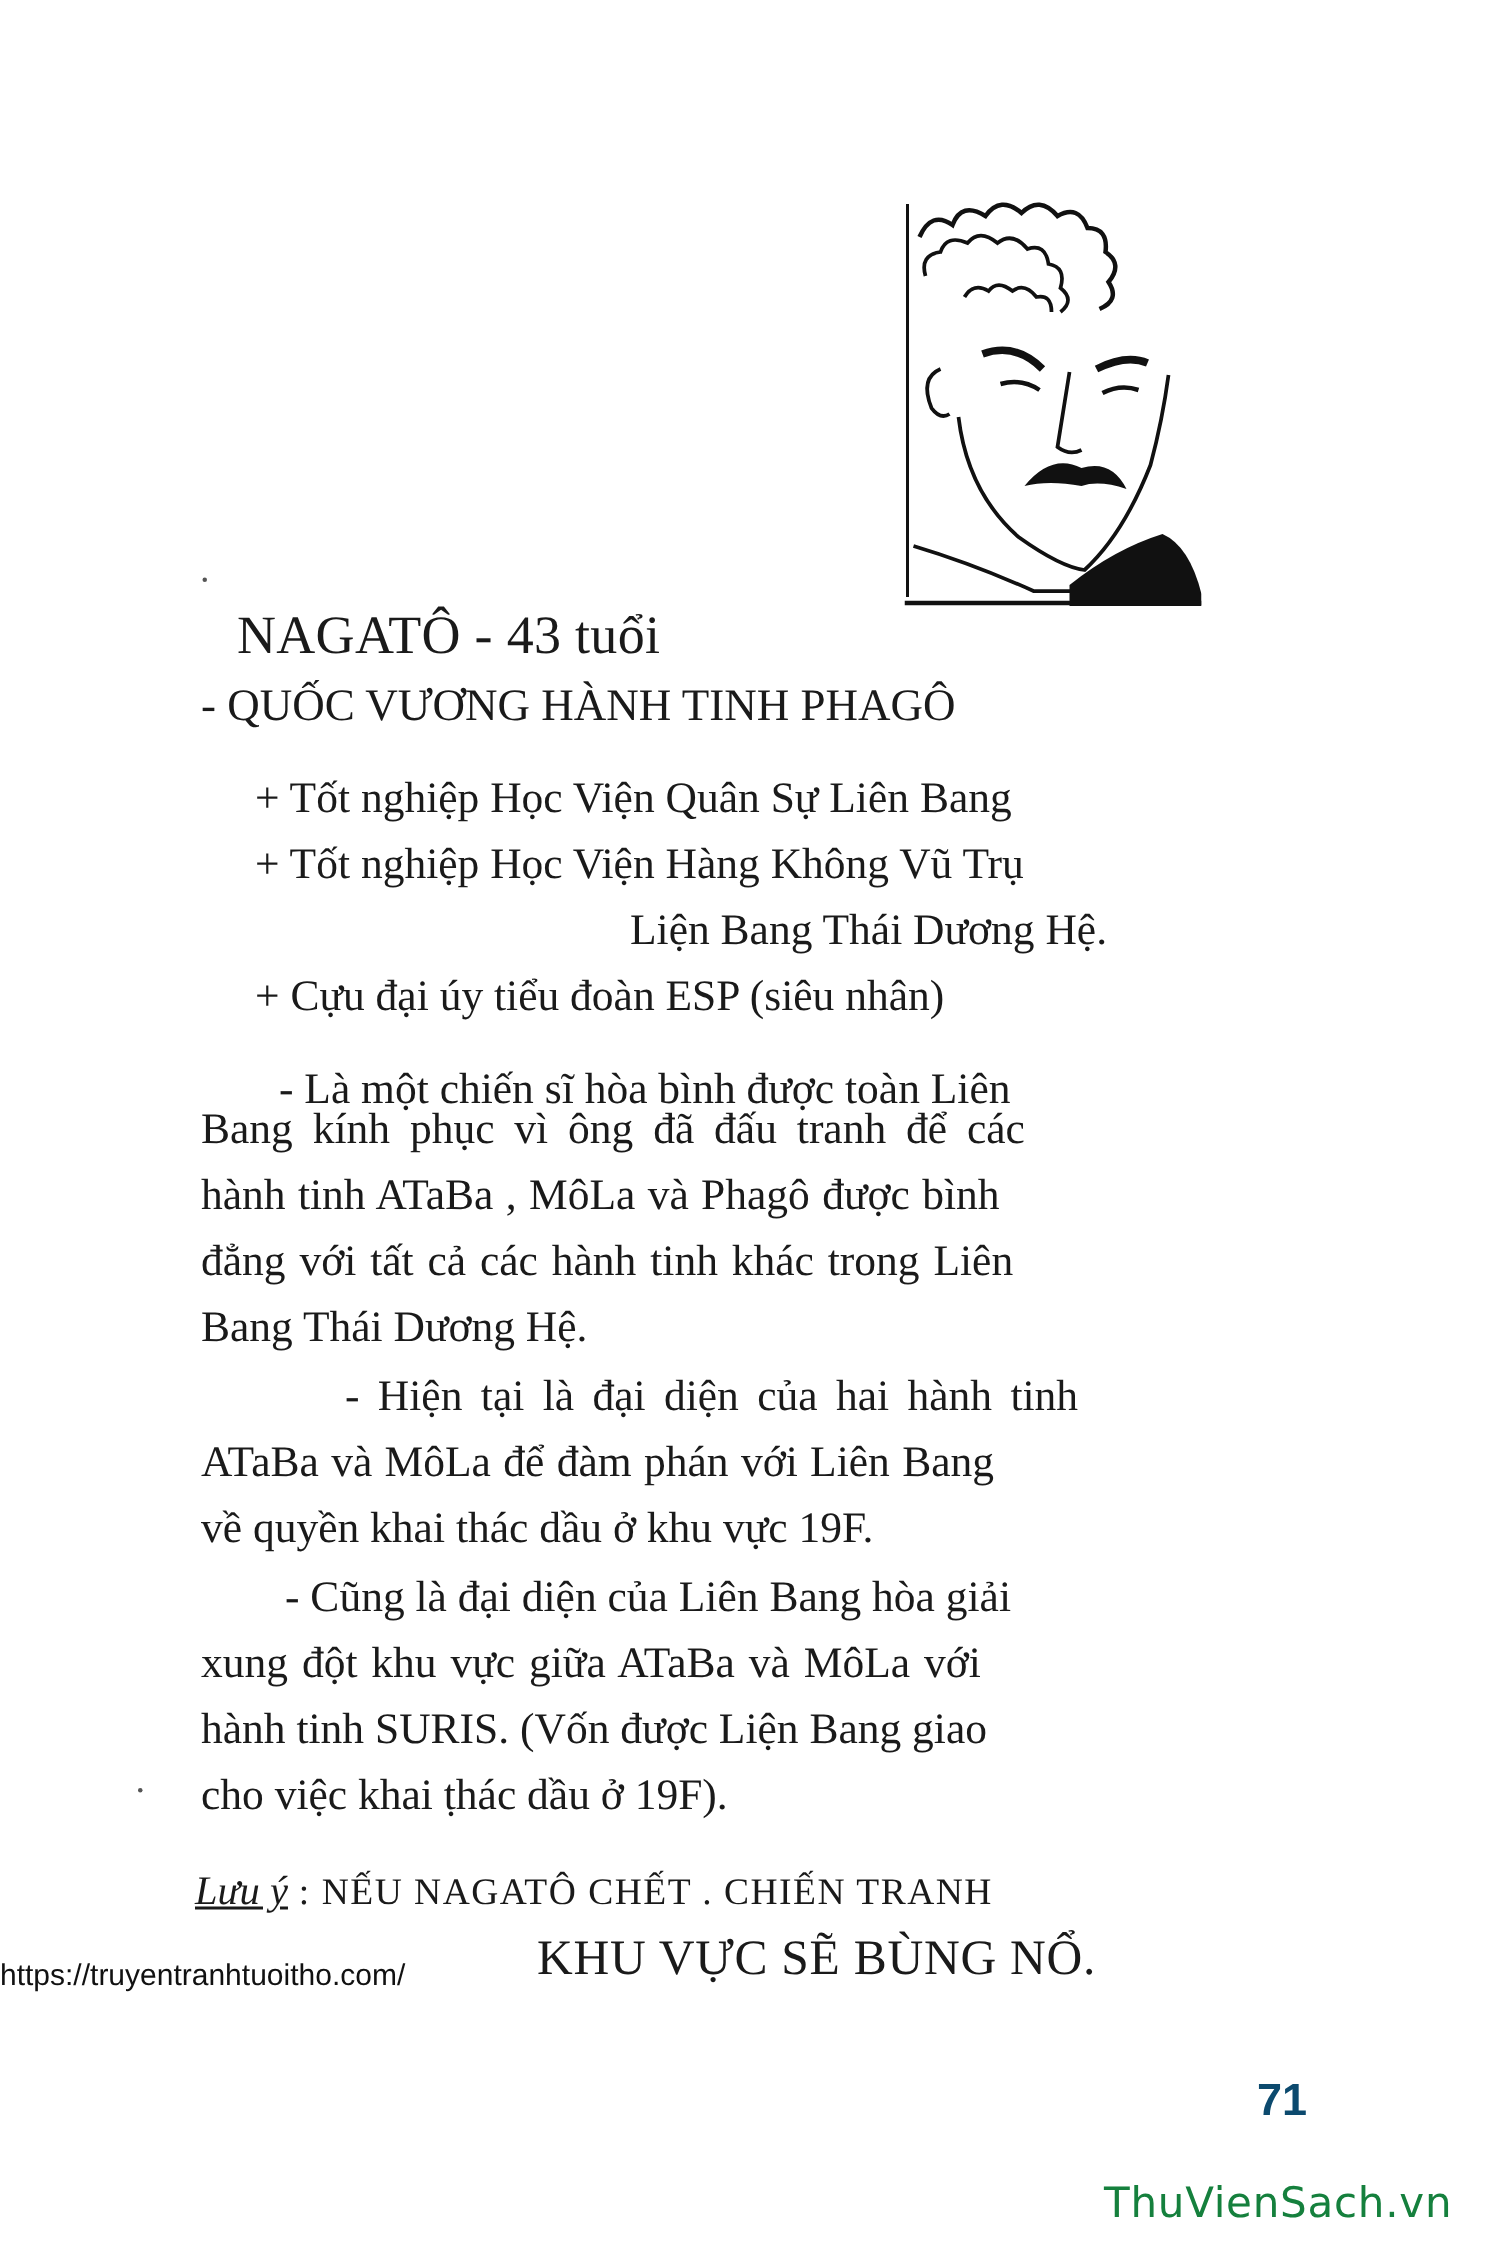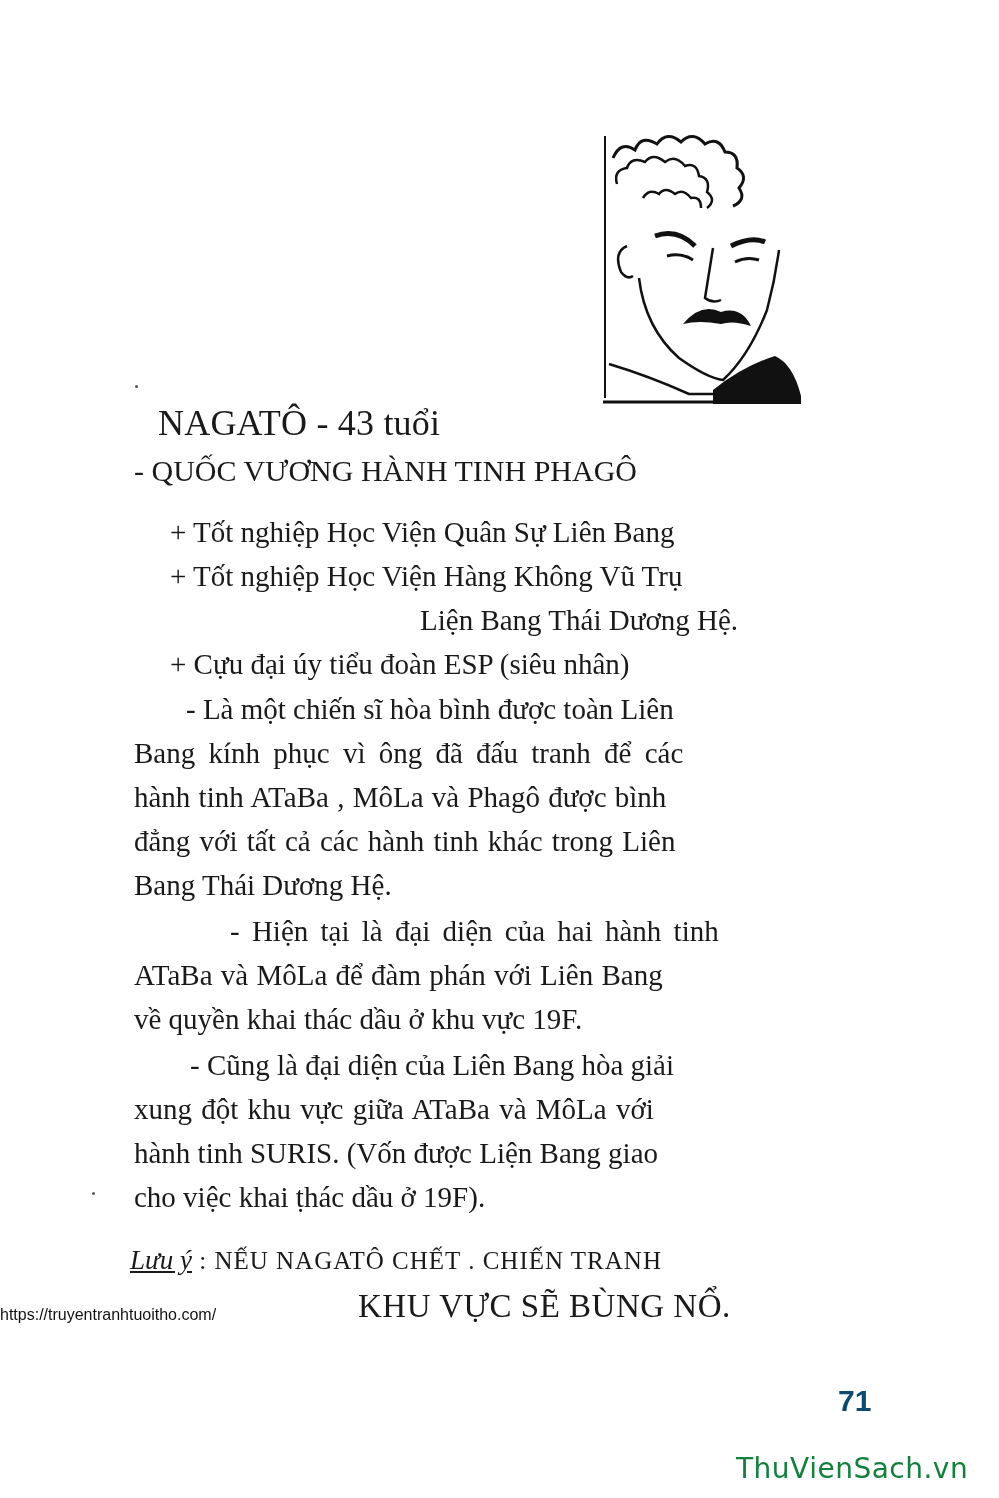--- a/index.html
+++ b/index.html
@@ -5,21 +5,21 @@
     html, body { margin:0; padding:0; background:#ffffff; }
     body { width:999px; height:1498px; position:relative; overflow:hidden; color:#1a1a1a; font-family:"Liberation Serif", "DejaVu Serif", serif; }
     .portrait { position:absolute; left:603px; top:128px; width:198px; height:276px; }
     .portrait svg { width:100%; height:100%; display:block; }
     .title { position:absolute; left:158px; top:402px; font-size:36px; letter-spacing:0.2px; white-space:nowrap; }
     .subtitle { position:absolute; left:134px; top:454px; font-size:30px; white-space:nowrap; }
     .line { position:absolute; font-size:29px; white-space:nowrap; }
     .note { position:absolute; left:130px; top:1245px; font-size:25px; white-space:nowrap; letter-spacing:1px; }
     .note-label { font-style:italic; text-decoration:underline; letter-spacing:0; font-size:27px;font-family:Liberation Serif, serif; }
     .note2 { position:absolute; left:358px; top:1288px; font-size:33px; white-space:nowrap; letter-spacing:0.5px; }
-    .url { position:absolute; left:0; top:1306px; font-family:"Liberation Sans", "DejaVu Sans", sans-serif; font-size:16px; color:#111; white-space:nowrap; }
+    .url { position:absolute; left:0; top:1306px; font-family:"Liberation Sans", "DejaVu Sans", sans-serif; font-size:20px; color:#111; white-space:nowrap; }
     .pagenum { position:absolute; left:838px; top:1384px; font-family:"Liberation Sans", "DejaVu Sans", sans-serif; font-weight:bold; font-size:30px; color:#0c4a6e; }
     .watermark { position:absolute; left:736px; top:1452px; font-family:"DejaVu Sans", sans-serif; font-size:28px; color:#15803d; letter-spacing:0.5px; white-space:nowrap; }
     .speck { position:absolute; width:3px; height:3px; background:#555; border-radius:50%; }
   </style>
 </head>
 <body>
 
 <div class="portrait">
   <svg viewBox="0 0 198 276">
     <rect x="0" y="0" width="198" height="276" fill="#fff"></rect>
@@ -50,21 +50,21 @@
 </div>
 
 <div class="title">NAGATÔ - 43 tuổi</div>
 <div class="subtitle">- QUỐC VƯƠNG HÀNH TINH PHAGÔ</div>
 
 <div class="line" style="left:170px; top:516px;">+ Tốt nghiệp Học Viện Quân Sự Liên Bang</div>
 <div class="line" style="left:170px; top:560px;">+ Tốt nghiệp Học Viện Hàng Không Vũ Trụ</div>
 <div class="line" style="left:408px; top:604px;margin-left:12px;">Liện Bang Thái Dương Hệ.</div>
 <div class="line" style="left:170px; top:648px;">+ Cựu đại úy tiểu đoàn ESP (siêu nhân)</div>
 
-<div class="line" style="left:186px; top:693px;">- Là một chiến sĩ hòa bình được toàn Liên</div>
+<div class="line" style="left:186px; top:710px;">- Là một chiến sĩ hòa bình được toàn Liên</div>
 <div class="line" style="left:134px; top:737px; word-spacing:6px;">Bang kính phục vì ông đã đấu tranh để các</div>
 <div class="line" style="left:134px; top:781px; word-spacing:1px;">hành tinh ATaBa , MôLa và Phagô được bình</div>
 <div class="line" style="left:134px; top:825px; word-spacing:2px;">đẳng với tất cả các hành tinh khác trong Liên</div>
 <div class="line" style="left:134px; top:869px;text-align:right;">Bang Thái Dương Hệ.</div>
 
 <div class="line" style="left:190px; top:915px; word-spacing:5px;margin-left:40px;">- Hiện tại là đại diện của hai hành tinh</div>
 <div class="line" style="left:134px; top:959px; word-spacing:1px;">ATaBa và MôLa để đàm phán với Liên Bang</div>
 <div class="line" style="left:134px; top:1003px;">về quyền khai thác dầu ở khu vực 19F.</div>
 
 <div class="line" style="left:190px; top:1049px;">- Cũng là đại diện của Liên Bang hòa giải</div>

